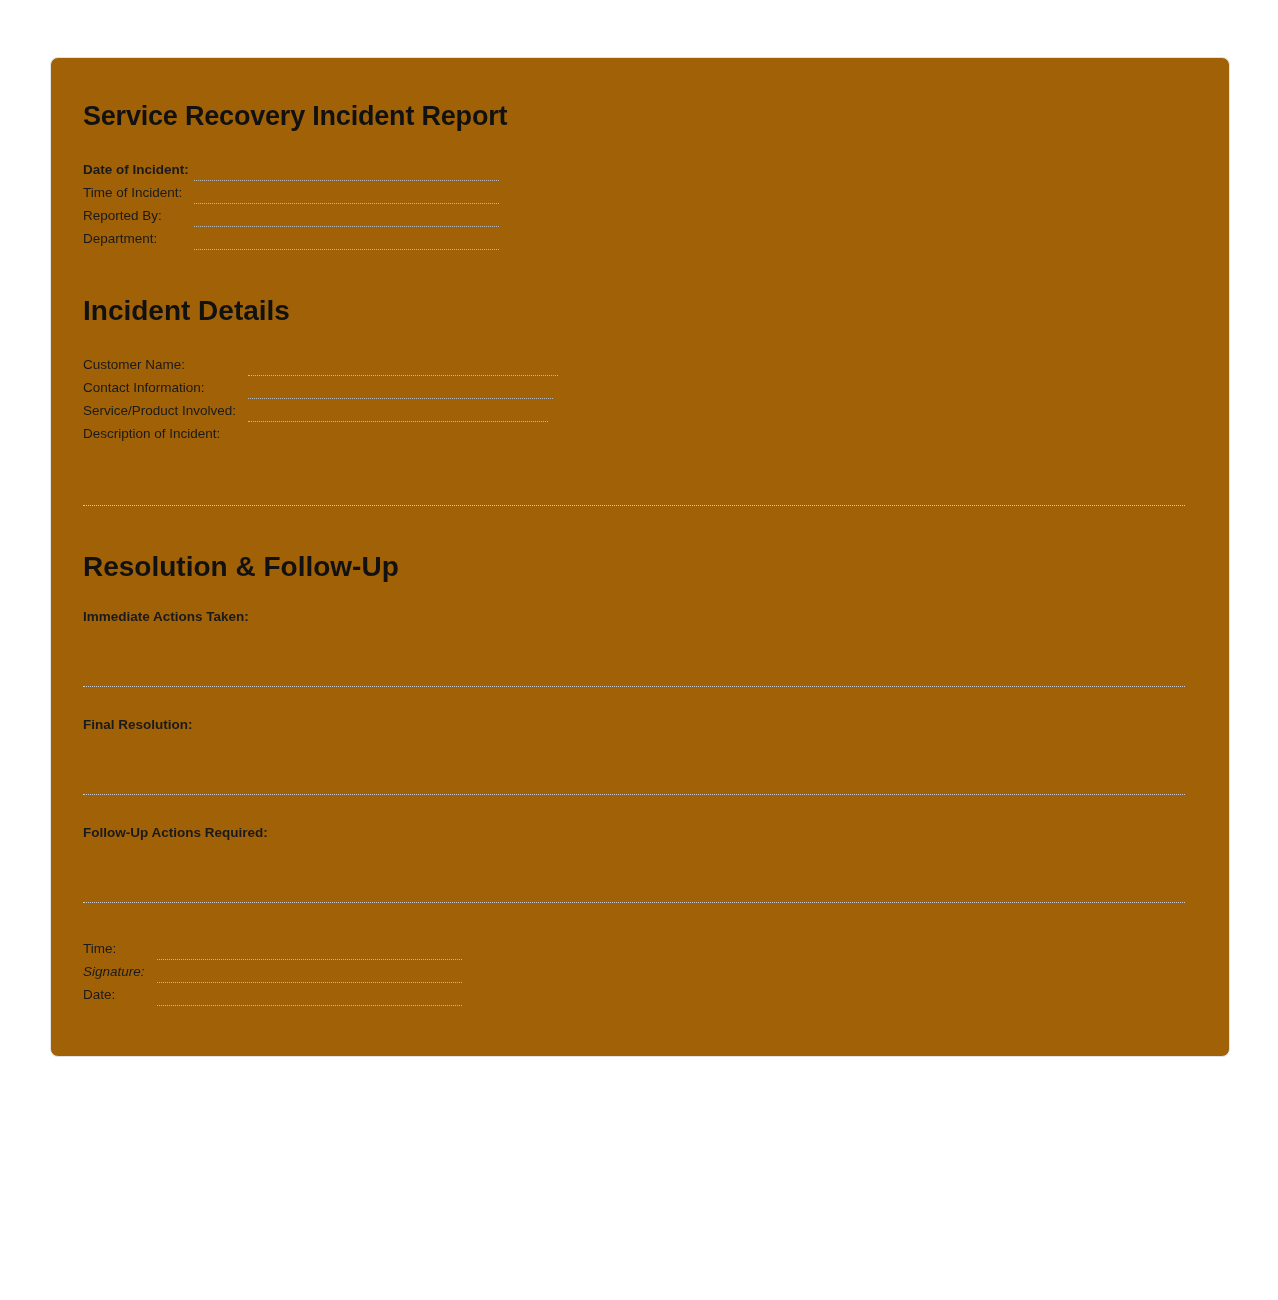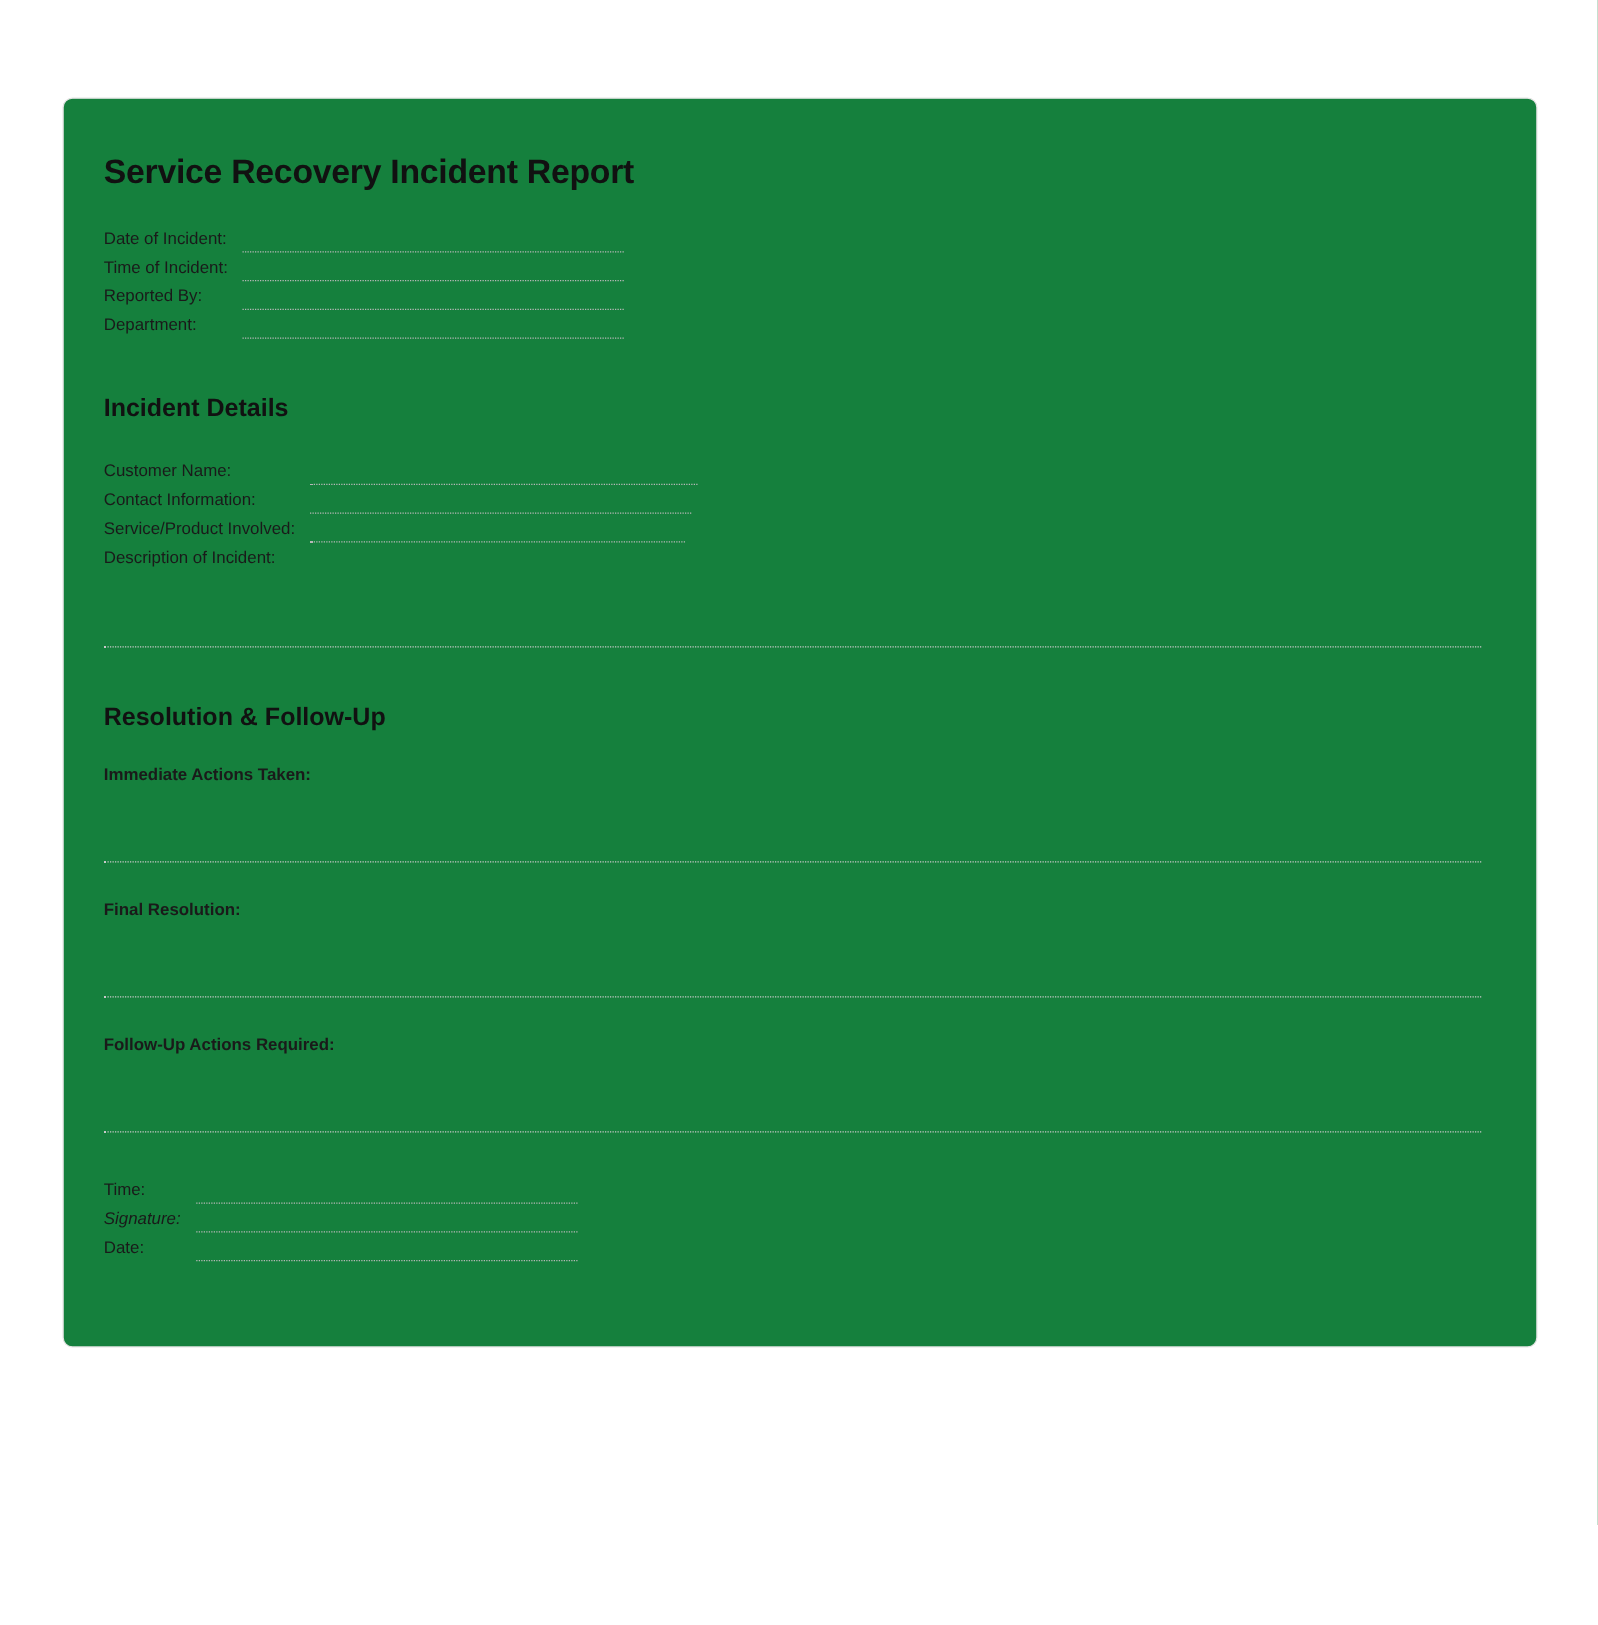--- a/index.html
+++ b/index.html
@@ -7,37 +7,37 @@
     padding: 0;
     background: #ffffff;
     font-family: "Liberation Sans", sans-serif;
   }
   body {
     width: 1278px;
     min-height: 1300px;
   }
   .page {
     box-sizing: border-box;
-    margin: 78px 48px 0 50px;
+    margin: 57px 48px 0 50px;
     width: 1180px;
     min-height: 1000px;
-    background: #15803d;
+    background: #a16207;
     border: 1px solid #e3e3e3;
     border-radius: 8px;
     padding: 38px 44px 40px 32px;
   }
   .doc-title {
     font-size: 27px;
     font-weight: bold;
     color: #111111;
     margin: 5px 0 0 0;
     letter-spacing: -0.2px;
   }
   .section-heading {
-    font-size: 20px;
+    font-size: 28px;
     font-weight: bold;
     color: #111111;
     margin: 0 0 0 0;
   }
   .field-block {
     margin-top: 26px;
   }
   .field-row {
     display: flex;
     align-items: flex-end;
@@ -83,21 +83,21 @@
 </head>
 <body>
 
 <div class="page">
 
   <h1 class="doc-title">Service Recovery Incident Report</h1>
 
   <div class="field-block">
 
     <div class="field-row">
-      <span class="field-label" style="display: inline-block; width: 105.297px;">Date of Incident:</span>
+      <span class="field-label" style="display: inline-block; width: 105.297px; font-weight: bold;">Date of Incident:</span>
       <span class="field-line line-w1"></span>
     </div>
 
     <div class="field-row">
       <span class="field-label" style="display: inline-block; width: 105.297px;">Time of Incident:</span>
       <span class="field-line line-w1"></span>
     </div>
 
     <div class="field-row">
       <span class="field-label" style="display: inline-block; width: 105.297px;">Reported By:</span>

